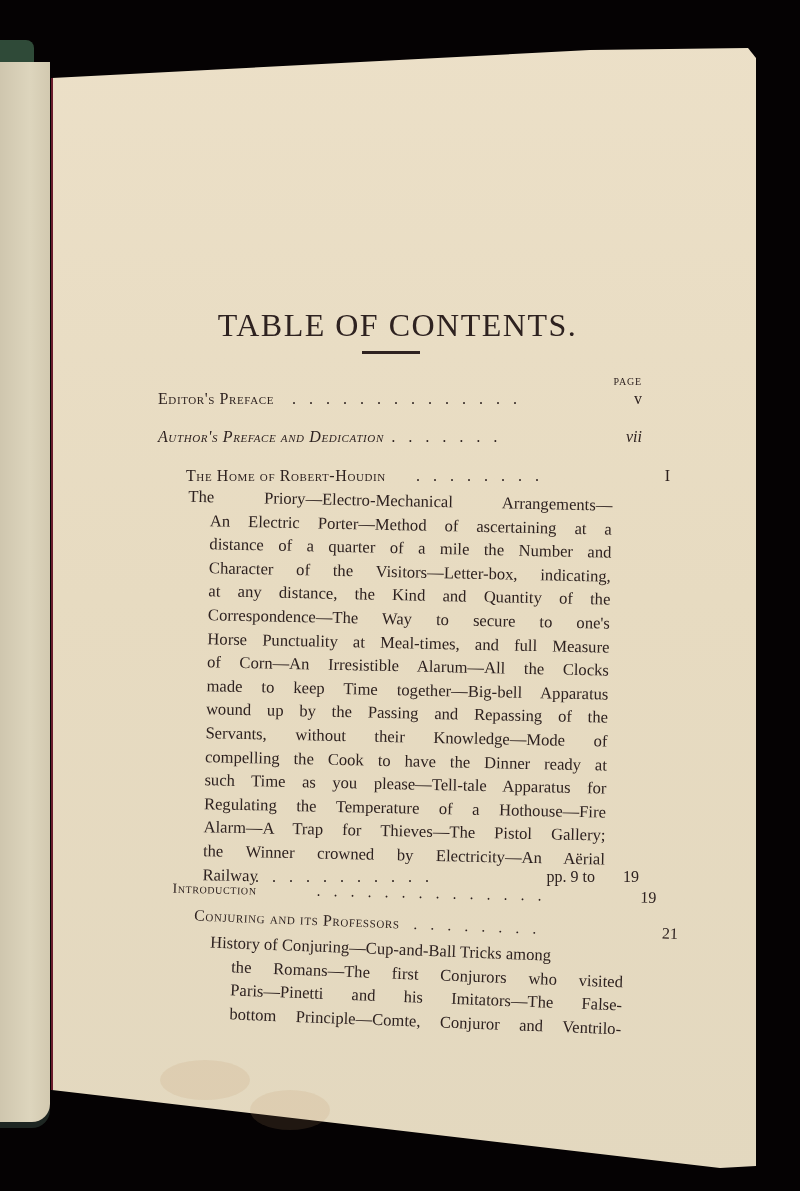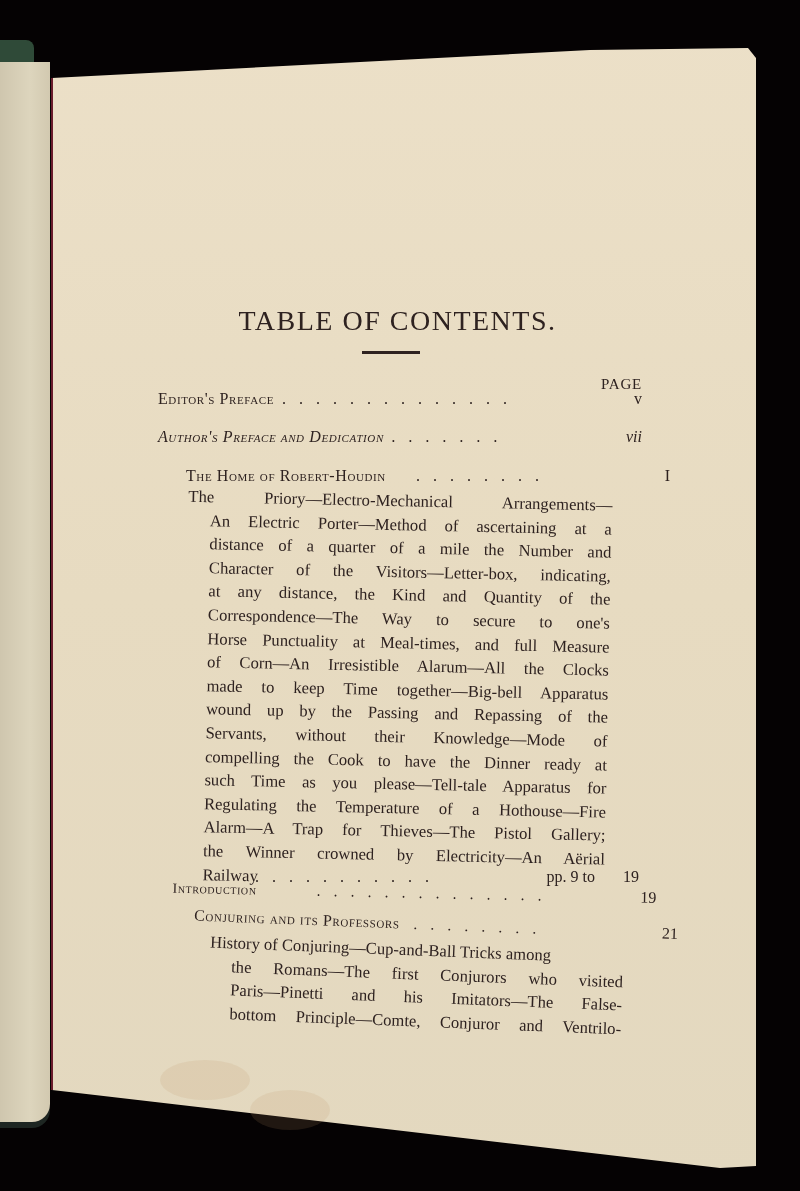--- a/index.html
+++ b/index.html
@@ -8,24 +8,24 @@
   .cover-edge { position:absolute; left:0; top:40px; width:34px; height:30px; background:#2f4a38; border-radius:0 8px 0 0; }
   .left-page { position:absolute; left:0; top:62px; width:50px; height:1060px;
                background:linear-gradient(90deg,#cfc6ae 0%,#ddd5bd 60%,#d2c9b0 100%);
                border-radius:0 0 18px 0; box-shadow: 0 6px 0 #1e2622; }
   .right-page { position:absolute; left:0; top:0; width:800px; height:1191px;
                 background:linear-gradient(180deg,#ece0c8 0%,#e7dbc1 50%,#e3d8bf 100%);
                 clip-path: polygon(52px 78px, 590px 50px, 748px 48px, 756px 58px, 756px 1166px, 720px 1168px, 52px 1090px); }
   .page-edge { position:absolute; left:51px; top:78px; width:2px; height:1012px; background:#6a1c2c; }
   .content { position:absolute; left:0; top:0; width:800px; height:1191px; }
   .title { position:absolute; left:200px; width:395px; top:286px; text-align:center;
-           font-size:28px; letter-spacing:1.5px; font-weight:normal; }
+           font-size:32px; letter-spacing:1.5px; font-weight:normal; }
   .rule { position:absolute; left:362px; top:351px; width:58px; height:3px; background:#2e2220; }
   .page-label { position:absolute; left:590px; width:52px; text-align:right; top:376px;
-                font-size:15px; letter-spacing:0.8px; }
+                font-size:10px; letter-spacing:0.8px; }
   .entry { position:absolute; left:158px; width:484px; display:flex; align-items:baseline; font-size:16px; white-space:nowrap; }
   .entry .t { font-variant:small-caps; letter-spacing:0.6px; }
   .entry .dots { flex:1; overflow:hidden; letter-spacing:13px; padding-left:8px; color:#2e2220; }
   .entry .pg { min-width:30px; text-align:right; }
   .desc { position:absolute; left:174px; width:424px; font-size:16.6px; line-height:23.6px; text-align:justify; }
   .desc .line { display:block; text-align:justify; text-align-last:justify; white-space:nowrap; height:23.6px; }
   .desc .line.first { margin-left:0; }
   .desc .line.ind { padding-left:22px; }
   .tilt1 { transform: rotate(1.2deg); transform-origin: 160px 700px; }
   .tilt2 { transform: rotate(2.2deg); transform-origin: 160px 950px; }
@@ -39,21 +39,21 @@
 <div class="right-page"></div>
 <div class="page-edge"></div>
 <div class="stain" style="left:160px;top:1060px;width:90px;height:40px;"></div>
 <div class="stain" style="left:250px;top:1090px;width:80px;height:40px;"></div>
 
 <div class="content">
   <h1 class="title">TABLE OF CONTENTS.</h1>
   <div class="rule"></div>
   <div class="page-label">PAGE</div>
 
-  <div class="entry" style="top:390px;">
+  <div class="entry" style="top:390px;gap:10px;">
     <span class="t">Editor's Preface</span>
     <span class="dots">..............</span>
     <span class="pg">v</span>
   </div>
 
   <div class="entry" style="top:428px;font-style:italic;">
     <span class="t">Author's Preface and Dedication</span>
     <span class="dots">.......</span>
     <span class="pg">vii</span>
   </div>

